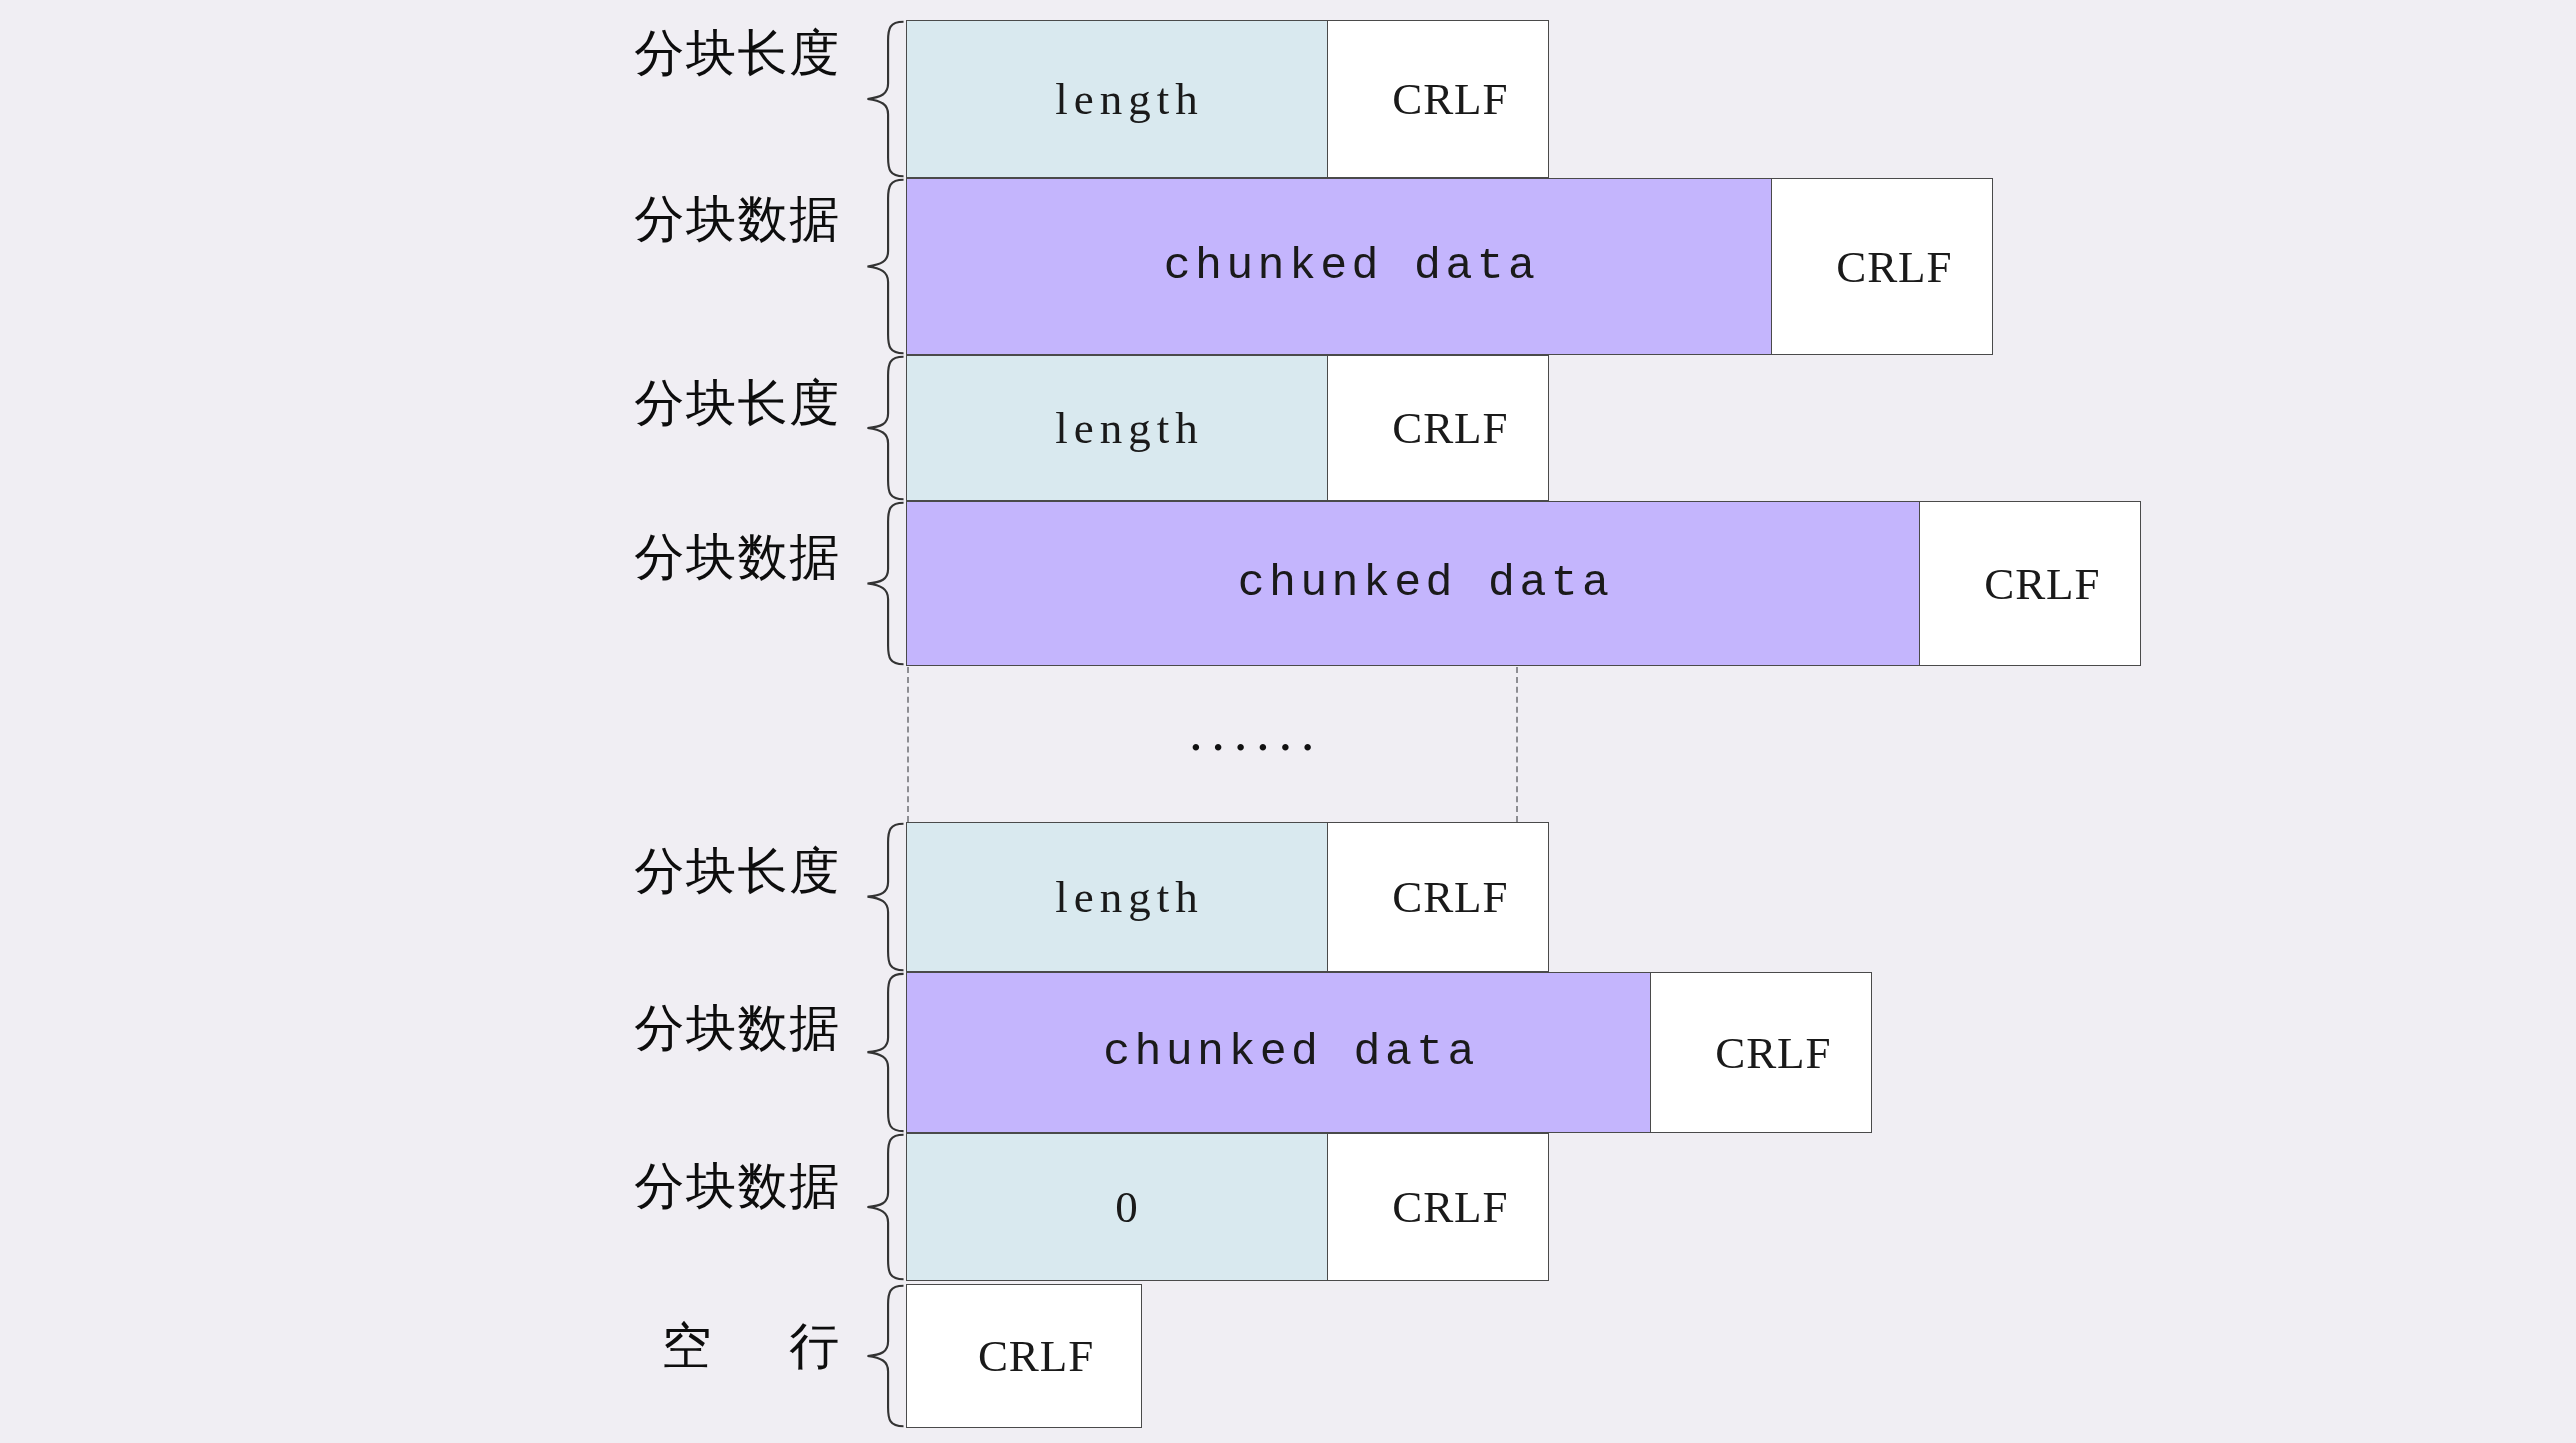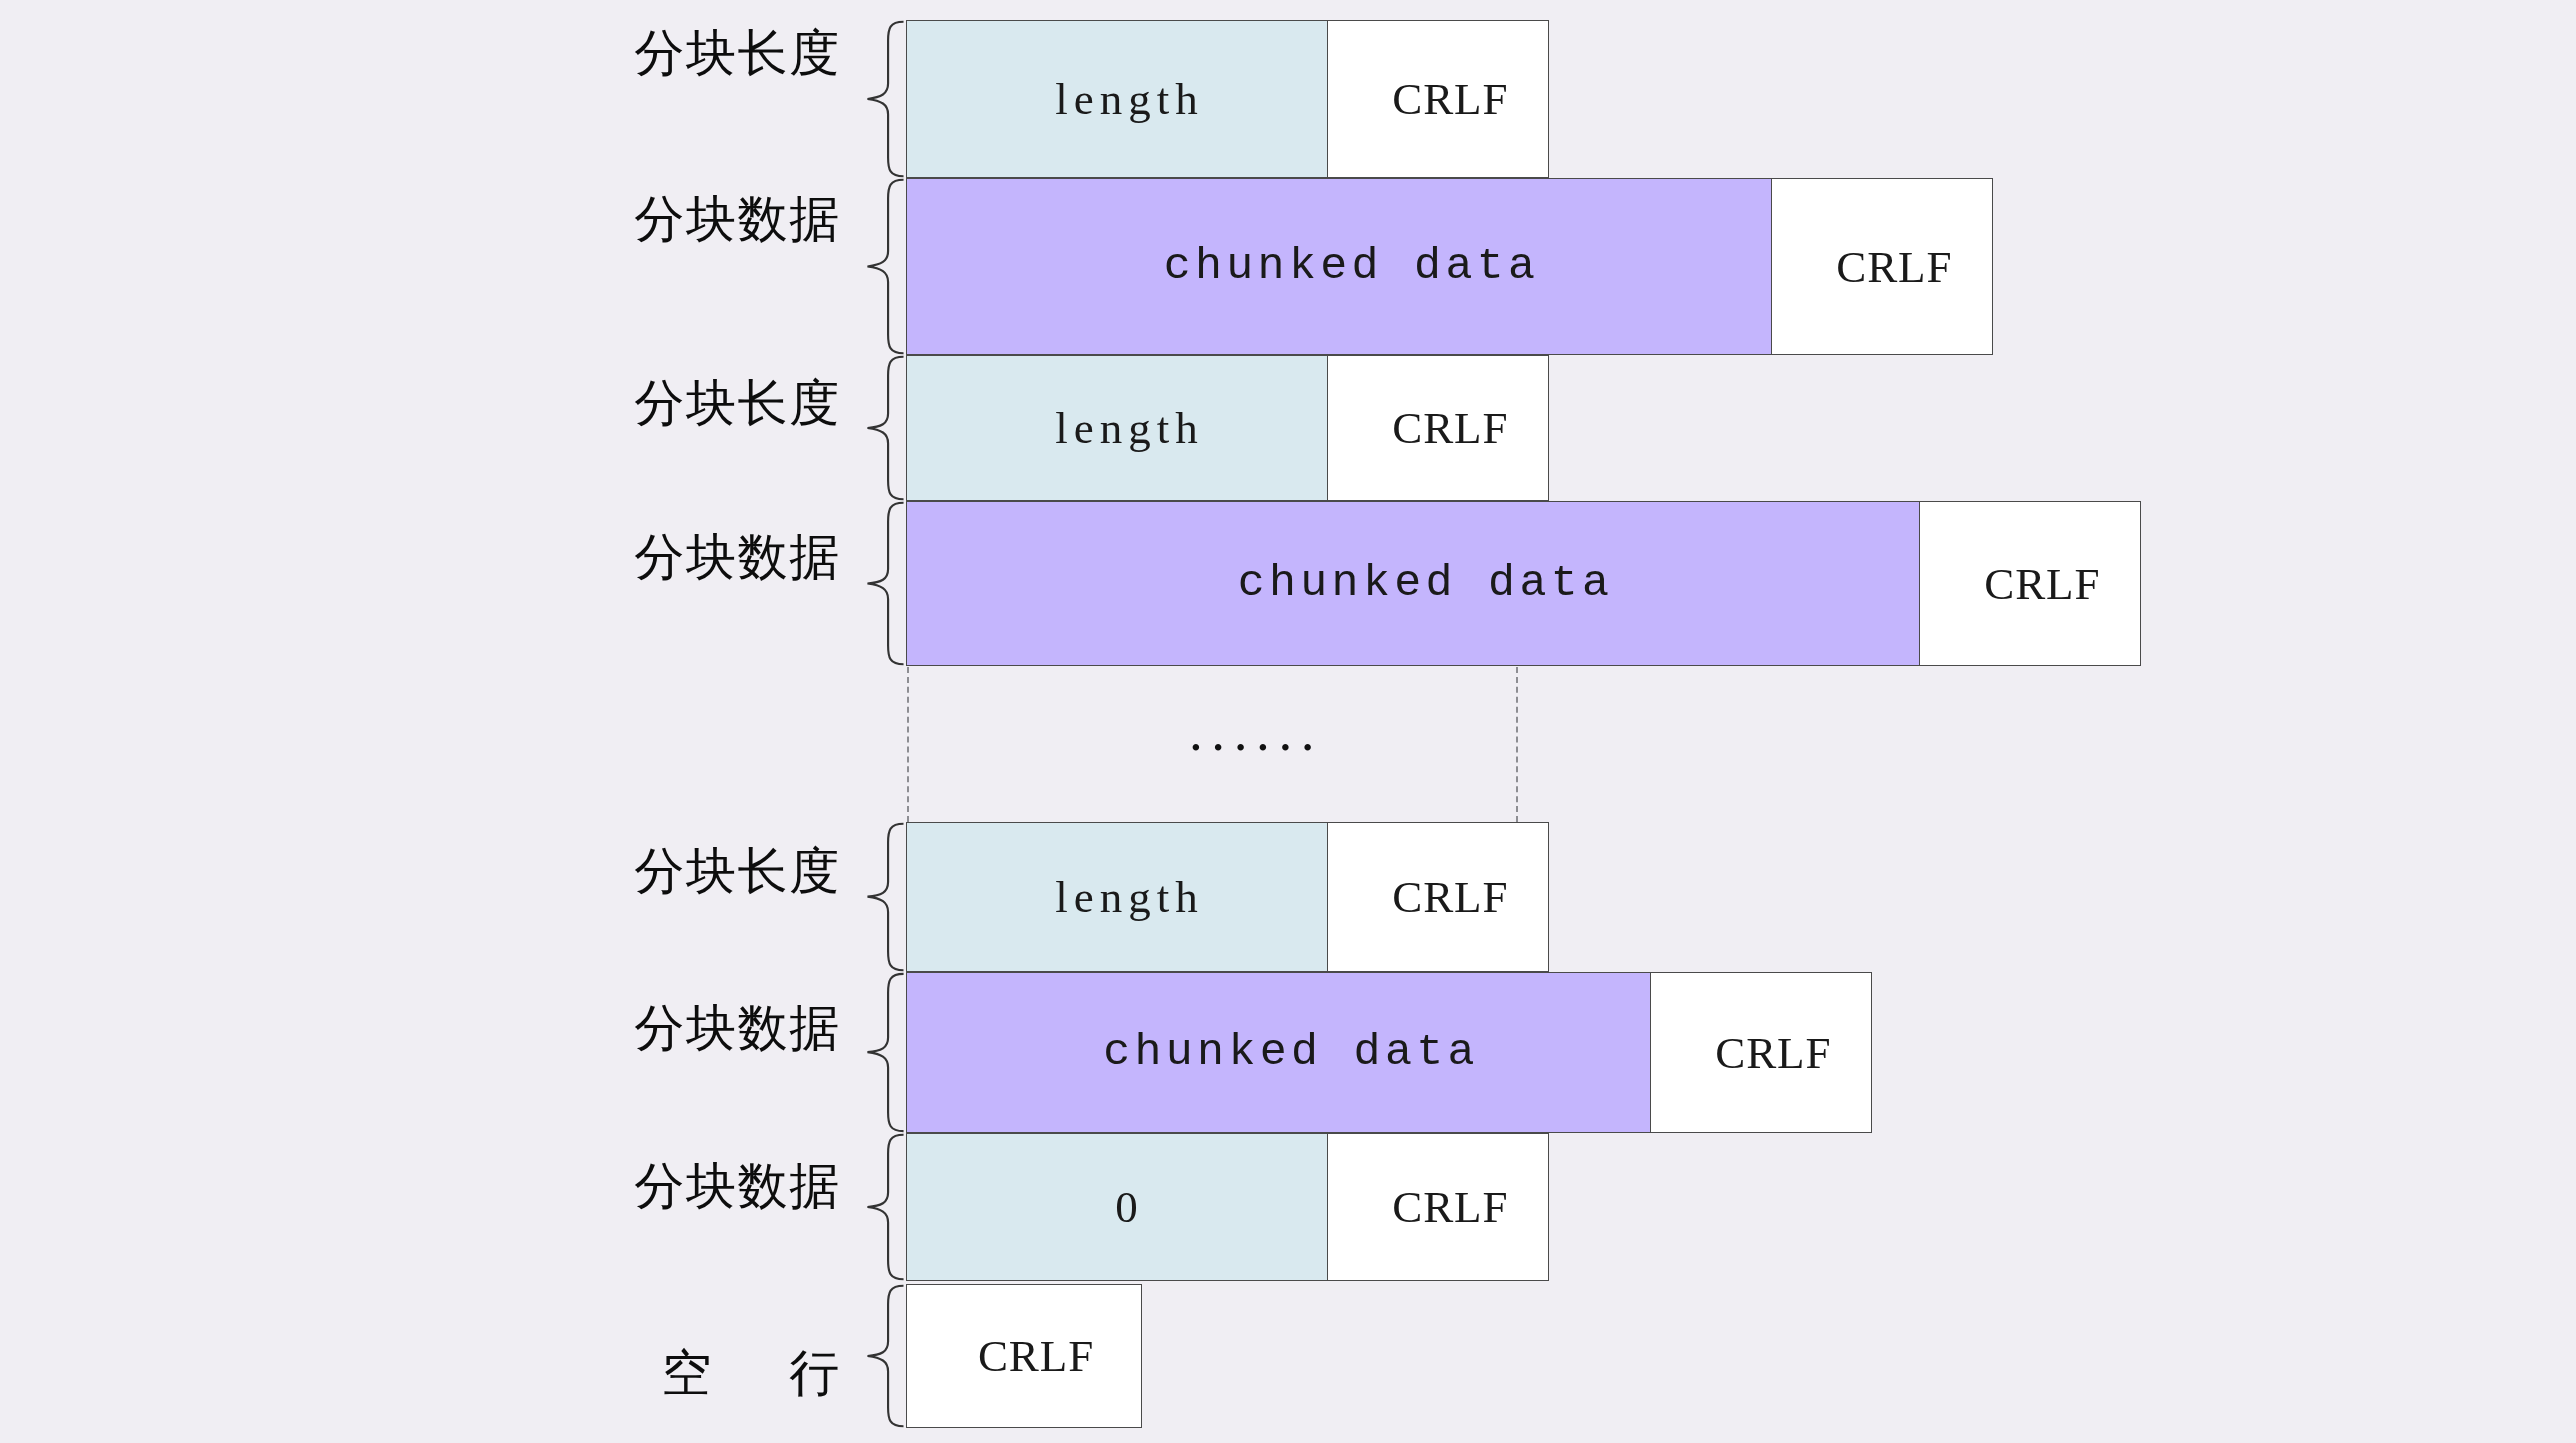--- a/index.html
+++ b/index.html
@@ -144,21 +144,21 @@
   <div class="brace" style="left:864px; top:1133px;">
     <svg width="43" height="148" viewBox="0 0 50 172">
       <path d="M46 2 C 30 2 28 10 28 24 L28 69 C28 81 20 85 4 86 C20 88 28 92 28 104 L28 148 C28 162 30 170 46 170" fill="none" stroke="#333" stroke-width="2.5"></path>
     </svg>
   </div>
   <div class="row" style="left:906px; top:1133px; height:148px;">
     <div class="cell len" style="width:423px;">0</div>
     <div class="cell crlf" style="width:222px;">CRLF</div>
   </div>
 
-  <div class="label wide" style="right:1735px; top:1321px; width:447px;margin-top:27px;">
+  <div class="label wide" style="right:1735px; top:1321px; width:447px;">
     <span>空</span><span class="gap"></span><span>行</span>
   </div>
   <div class="brace" style="left:864px; top:1284px;">
     <svg width="43" height="144" viewBox="0 0 50 168">
       <path d="M46 2 C 30 2 28 10 28 24 L28 67 C28 79 20 83 4 84 C20 86 28 90 28 102 L28 144 C28 158 30 166 46 166" fill="none" stroke="#333" stroke-width="2.5"></path>
     </svg>
   </div>
   <div class="row" style="left:906px; top:1284px; height:144px;">
     <div class="cell crlf" style="width:236px;">CRLF</div>
   </div>

